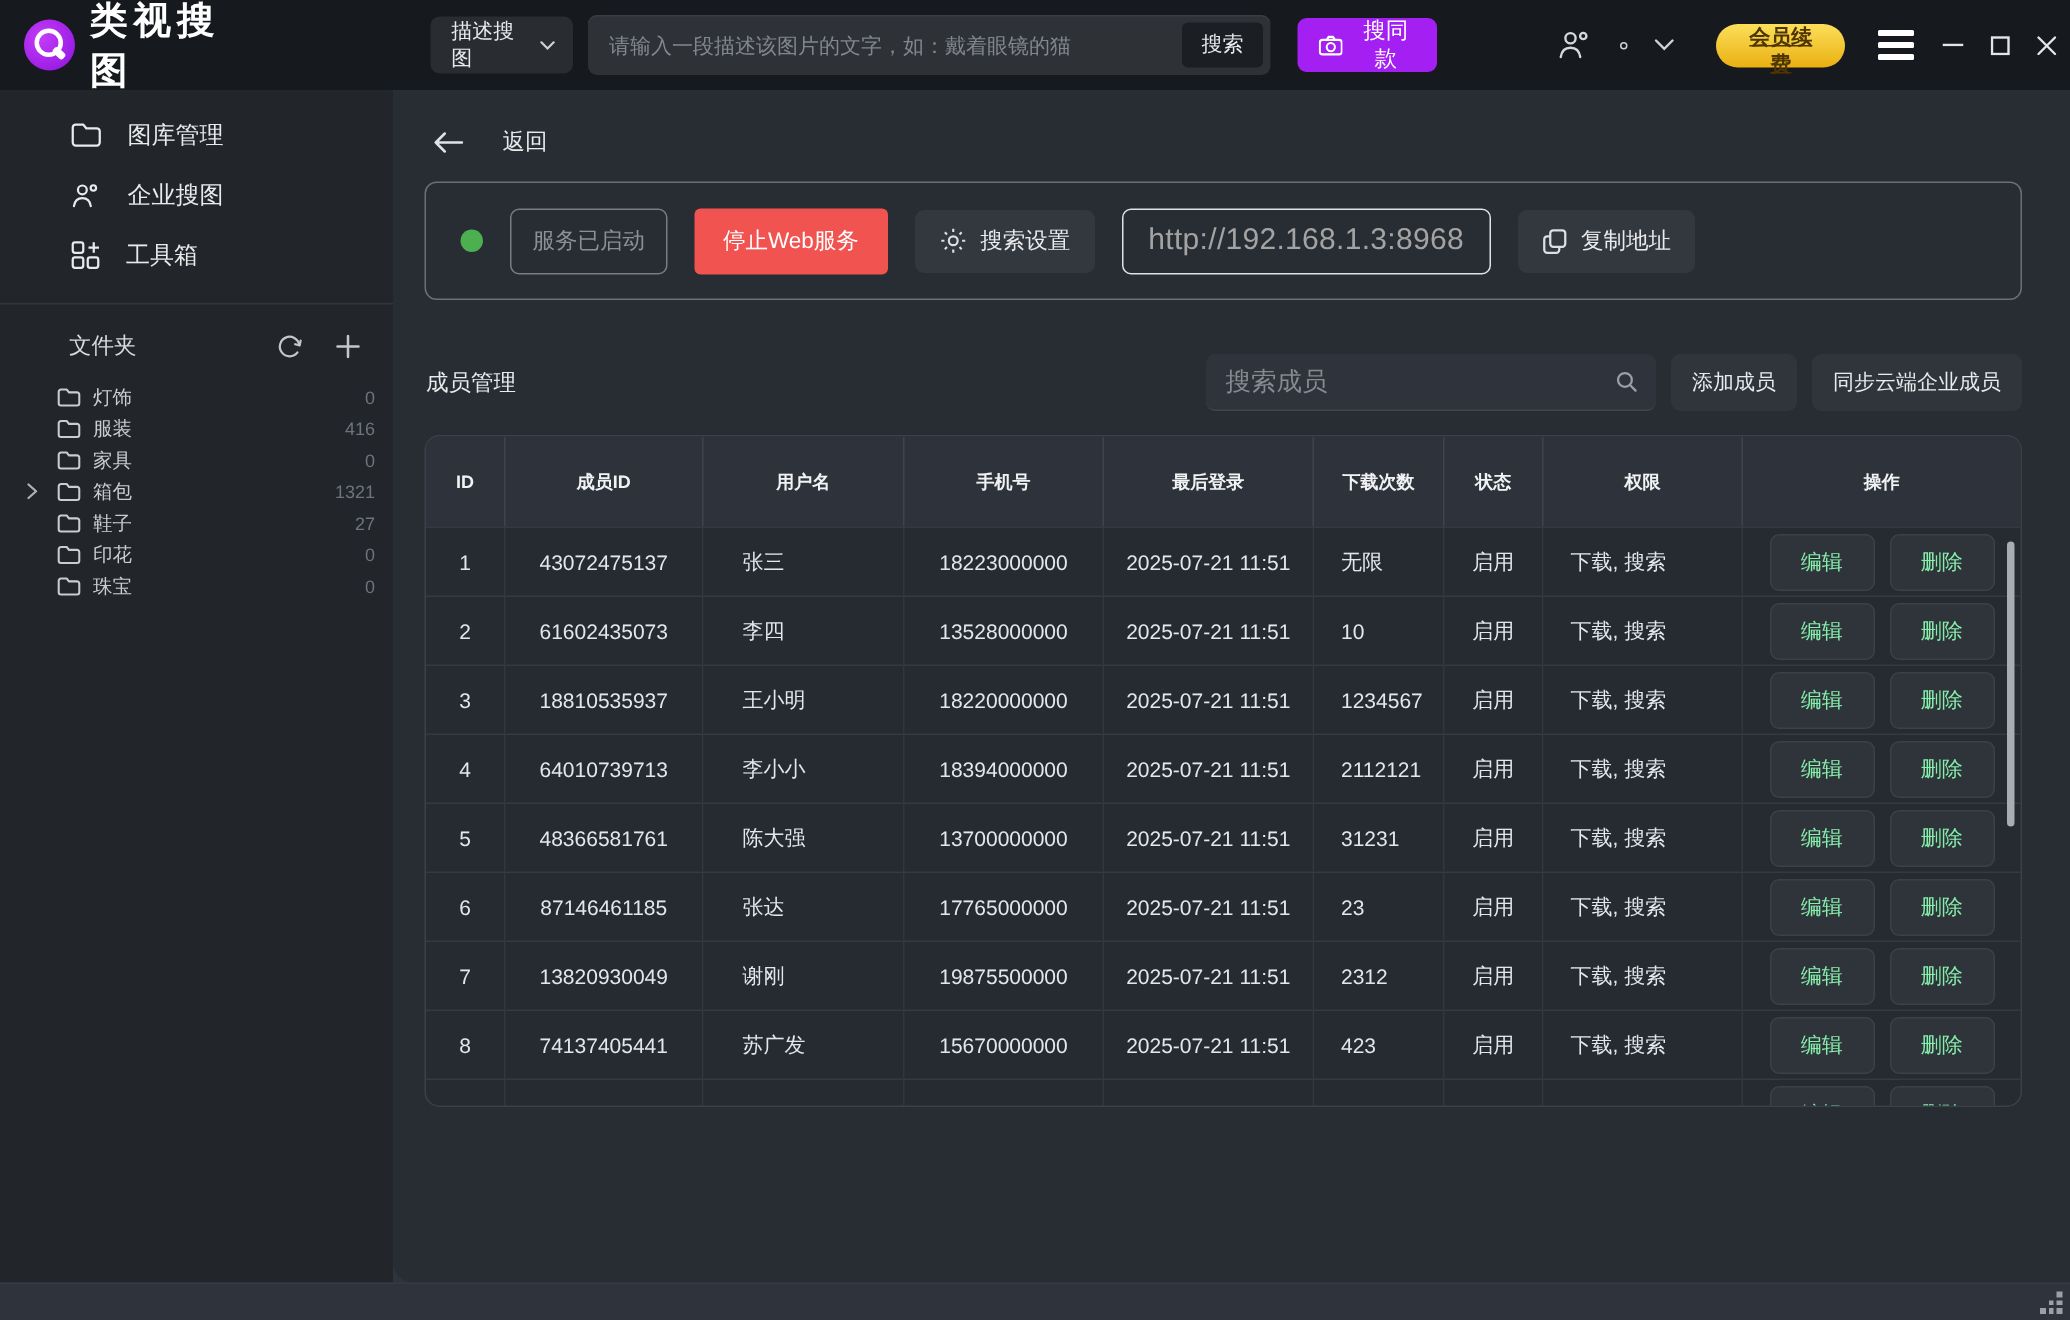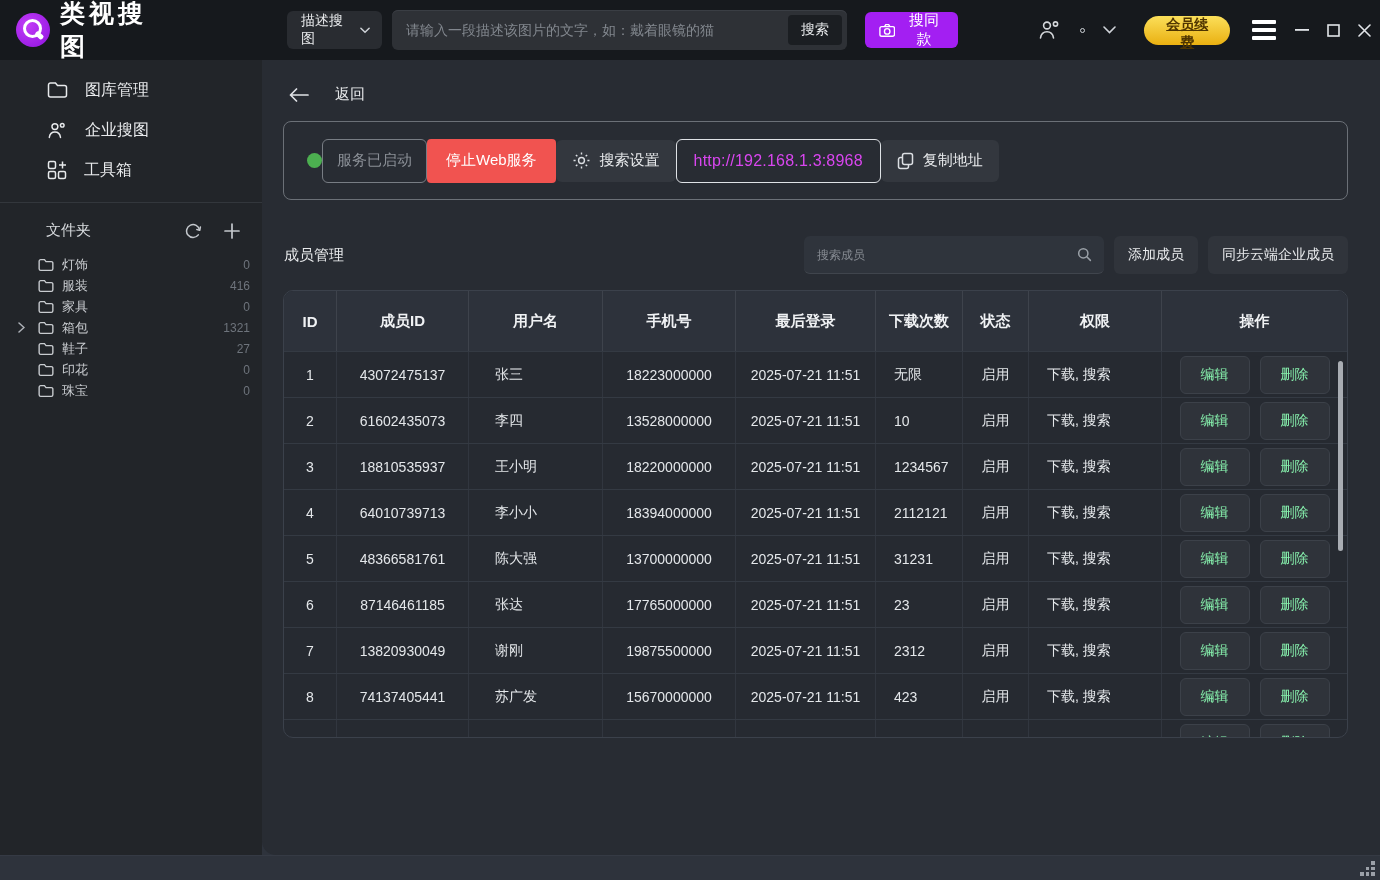--- a/index.html
+++ b/index.html
@@ -57,49 +57,49 @@
   .folder-row .fcount { color:#6e747c; font-size:12px; }
 
   .main { flex:1; background:#282c33; border-radius:0 0 0 14px; padding:25px 32px 0 21px; min-width:0; position:relative; }
 
   
   .back-row { display:flex; align-items:center; gap:26px; color:#e8eaec; font-size:15px; margin:0 0 17px 6px; }
   .back-arrow { display:flex; color:#dfe2e6; cursor:pointer; }
 
   
   .svc-panel { height:79px; border:1px solid #6b7077; border-radius:8px; display:flex; align-items:center;
-          padding-left:23px; margin-bottom:36px; }
+          padding-left:23px; gap:18px; margin-bottom:36px; }
   .svc-dot { width:15px; height:15px; border-radius:50%; background:#4caf50; flex:0 0 auto; }
   .svc-status { height:44px; border:1px solid #787d84; border-radius:6px; color:#8b9097; font-size:15px;
           display:flex; align-items:center; padding:0 14px; }
   .svc-stop { height:44px; background:#f15350; border:none; border-radius:4px; color:#fff; font-size:15px;
           padding:0 19px; cursor:pointer; }
   .svc-settings, .svc-copy { height:42px; background:#33373e; border:none; border-radius:6px; color:#e8eaec;
           font-size:15px; display:flex; align-items:center; gap:9px; padding:0 16px; cursor:pointer; }
-  .svc-url { height:44px; border:1.5px solid #dfe2e6; border-radius:6px; color:#d946ef; font-size:16px;
+  .svc-url { height:44px; border:1.5px solid #dfe2e6; border-radius:6px; color:#a3a3a3; font-size:20px;
           display:flex; align-items:center; padding:0 17px; letter-spacing:.2px; }
 
   
   .member-row { display:flex; align-items:center; margin-bottom:16px; }
   .member-title { color:#e8eaec; font-size:15px; margin-left:1px; }
   .member-row .spacer { flex:1; }
   .member-search { width:300px; height:38px; background:#2f343c; border-radius:6px; display:flex; align-items:center;
           padding:0 12px 0 13px; border-bottom:1px solid #40454d; }
-  .member-search input { flex:1; background:transparent; border:none; outline:none; color:#dcdfe3; font-size:12px; }
+  .member-search input { flex:1; background:transparent; border:none; outline:none; color:#dcdfe3; font-size:17px; }
   .member-search input::placeholder { color:#868b92; }
   .member-search svg { color:#9aa0a7; }
   .add-btn, .sync-btn { height:38px; background:#30343b; border:none; border-radius:6px; color:#e8eaec;
           font-size:14px; padding:0 14px; margin-left:10px; cursor:pointer; }
 
   
   .table-card { height:448px; border:1px solid #3b414b; border-radius:10px; overflow:hidden; position:relative;
           background:#262a31; }
   .tgrid-row { display:grid; grid-template-columns:52px 132px 134px 133px 140px 87px 66px 133px 1fr; }
   .thead { height:60px; background:#2d323b; }
-  .thead .cell { display:flex; align-items:center; justify-content:center; color:#f0f2f4; font-size:15px;
+  .thead .cell { display:flex; align-items:center; justify-content:center; color:#f0f2f4; font-size:12px;
           font-weight:700; border-left:1px solid #3e434c; }
   .thead .cell:first-child { border-left:none; }
   .trow { height:46px; border-top:1px solid #343a43; }
   .trow .cell { display:flex; align-items:center; justify-content:center; color:#e4e7ea; font-size:14px;
           border-left:1px solid #31363f; overflow:hidden; white-space:nowrap; }
   .trow .cell:first-child { border-left:none; }
   .trow .cell.left { justify-content:flex-start; padding-left:26px; }
   .trow .cell.left2 { justify-content:flex-start; padding-left:18px; }
   .status-on { color:#3fae4d; }
   .row-actions { gap:10px; }

